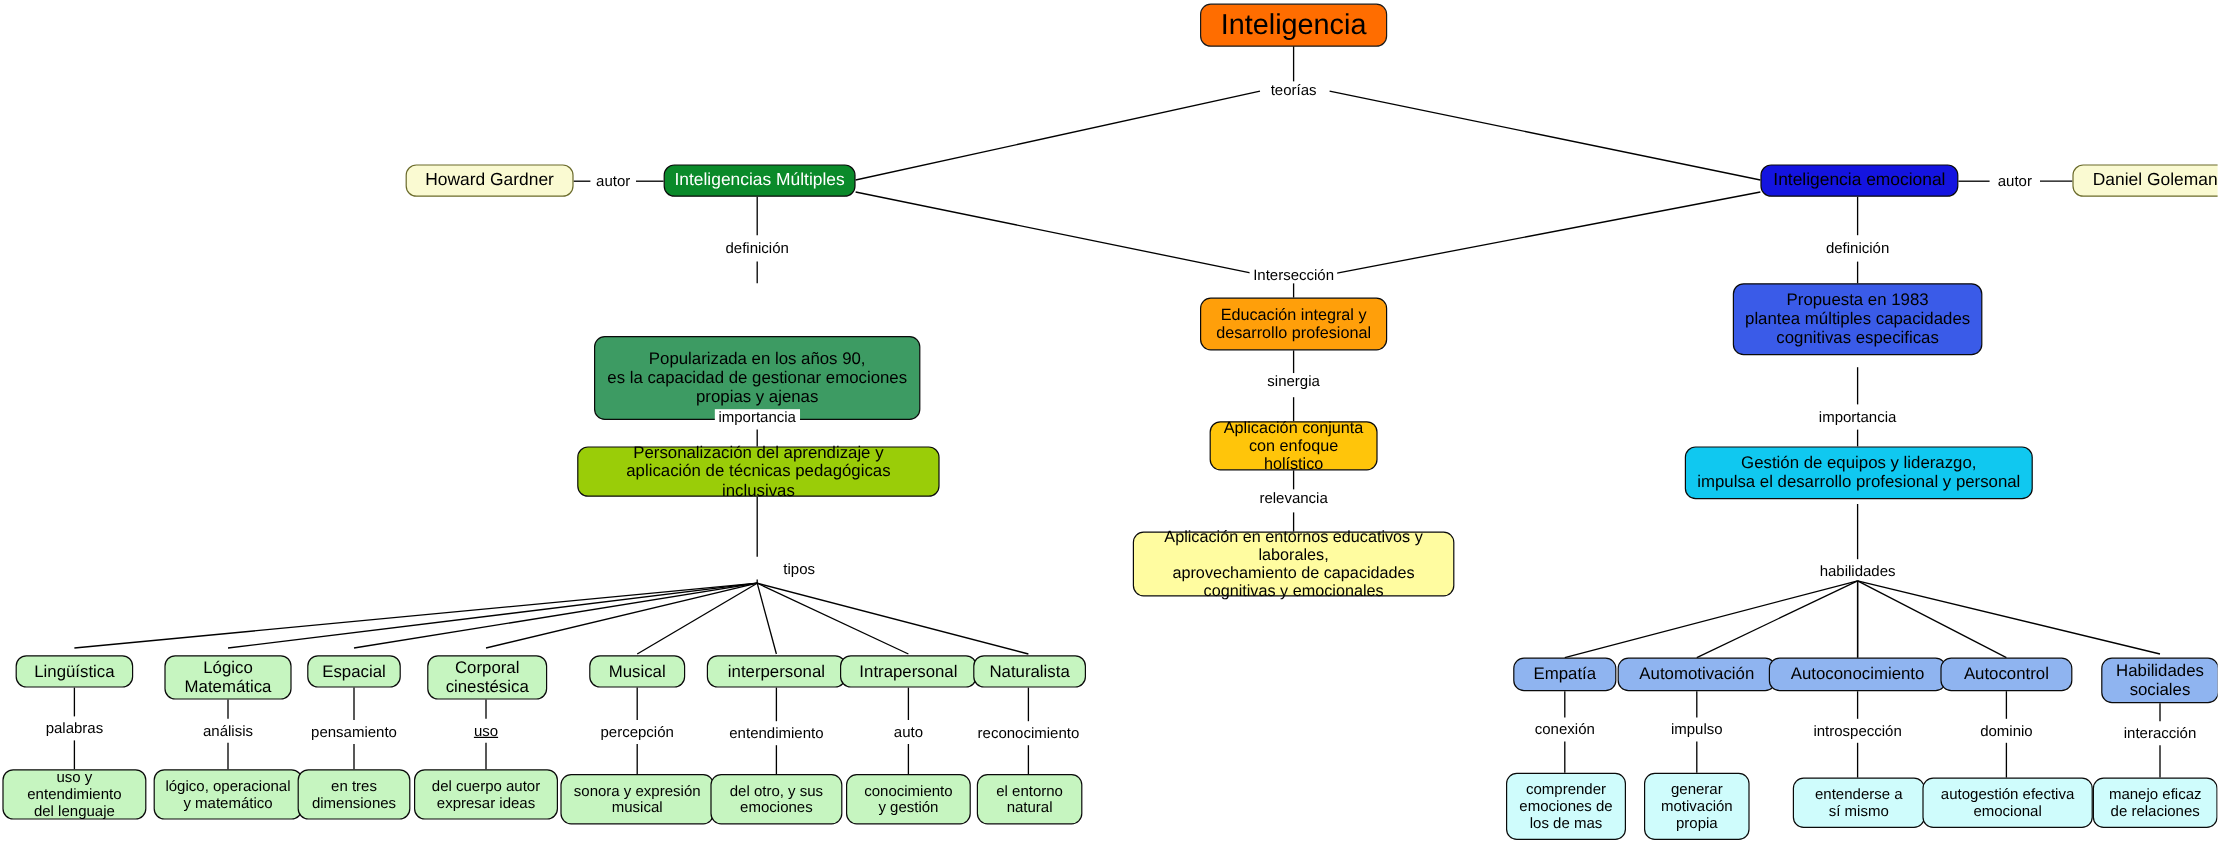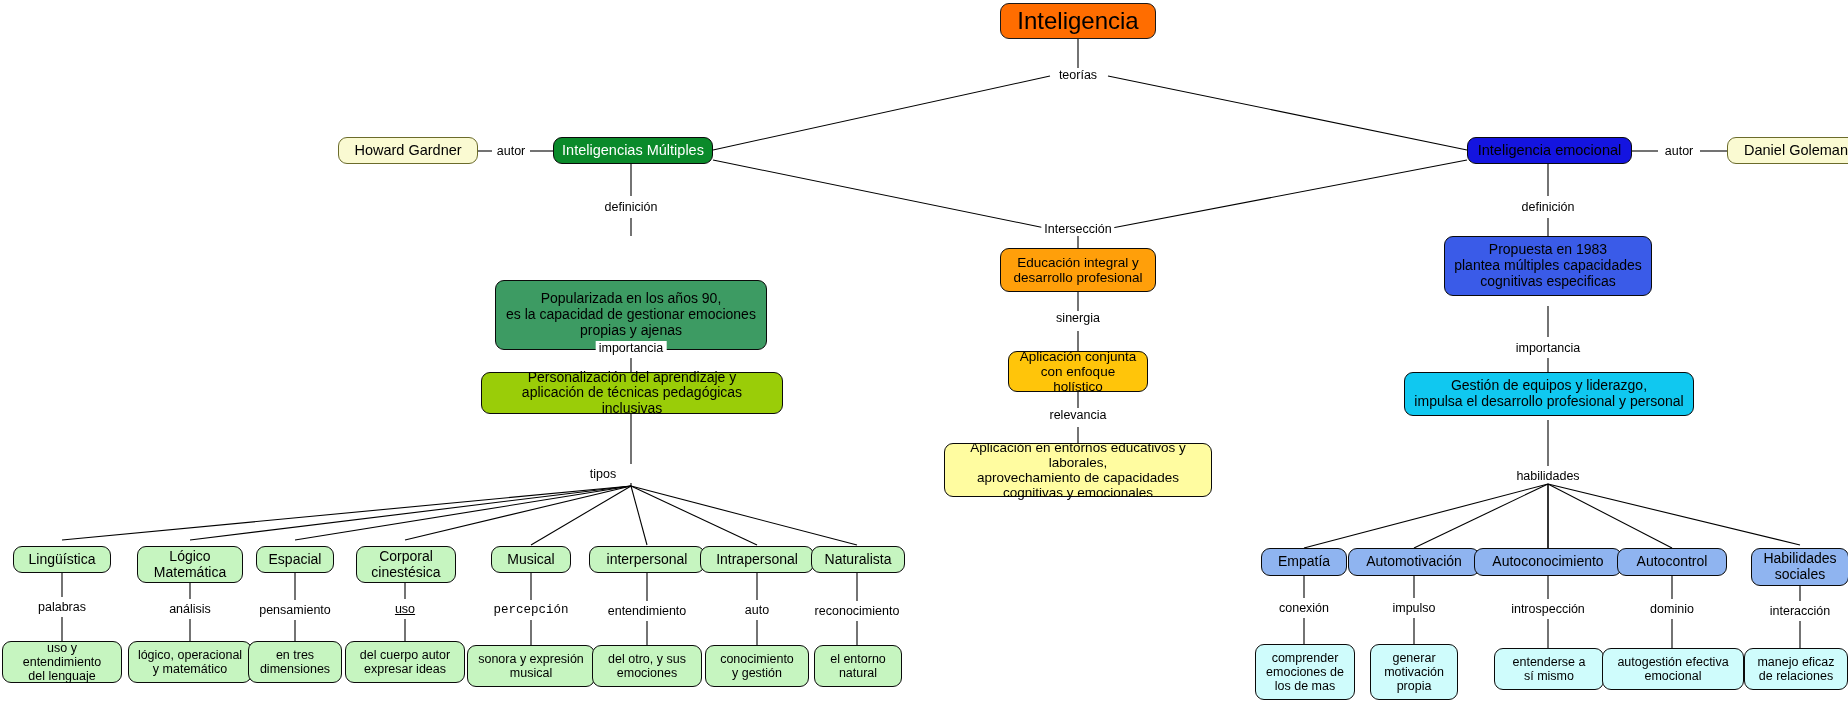--- a/index.html
+++ b/index.html
@@ -131,21 +131,21 @@
 
   <div class="lbl" style="left:631px;top:207px;">definición</div>
   <div class="node c-medgreen" style="left:495px;top:236px;width:272px;height:70px;font-size:14px;color:#000;">Popularizada en los años 90,
 es la capacidad de gestionar emociones
 propias y ajenas</div>
 
   <div class="lbl" style="left:631px;top:348px;">importancia</div>
   <div class="node c-chartreuse" style="left:481px;top:372px;width:302px;height:42px;font-size:14px;">Personalización del aprendizaje y
 aplicación de técnicas pedagógicas inclusivas</div>
 
-  <div class="lbl" style="left:603px;top:474px;">tipos</div>
+  <div class="lbl" style="left:666px;top:474px;">tipos</div>
 
   <div class="lbl" style="left:1078px;top:229px;">Intersección</div>
   <div class="node c-orange2" style="left:1000px;top:248px;width:156px;height:44px;font-size:13.5px;">Educación integral y
 desarrollo profesional</div>
 
   <div class="lbl" style="left:1078px;top:318px;">sinergia</div>
   <div class="node c-gold" style="left:1008px;top:351px;width:140px;height:41px;font-size:13.5px;">Aplicación conjunta
 con enfoque holístico</div>
 
   <div class="lbl" style="left:1078px;top:415px;">relevancia</div>
@@ -184,21 +184,21 @@
   <div class="node c-lightgreen" style="left:248px;top:641px;width:94px;height:42px;font-size:12.5px;">en tres
 dimensiones</div>
 
   <div class="node c-lightgreen" style="left:356px;top:546px;width:100px;height:37px;font-size:14px;">Corporal
 cinestésica</div>
   <div class="lbl" style="left:405px;top:609px;text-decoration:underline;">uso</div>
   <div class="node c-lightgreen" style="left:345px;top:641px;width:120px;height:42px;font-size:12.5px;">del cuerpo autor
 expresar ideas</div>
 
   <div class="node c-lightgreen" style="left:491px;top:546px;width:80px;height:27px;font-size:14px;">Musical</div>
-  <div class="lbl" style="left:531px;top:610px;font-family:Liberation Mono, monospace;">percepción</div>
+  <div class="lbl" style="left:531px;top:610px;">percepción</div>
   <div class="node c-lightgreen" style="left:467px;top:645px;width:128px;height:42px;font-size:12.5px;">sonora y expresión
 musical</div>
 
   <div class="node c-lightgreen" style="left:589px;top:546px;width:116px;height:27px;font-size:14px;">interpersonal</div>
   <div class="lbl" style="left:647px;top:611px;">entendimiento</div>
   <div class="node c-lightgreen" style="left:592px;top:645px;width:110px;height:42px;font-size:12.5px;">del otro, y sus
 emociones</div>
 
   <div class="node c-lightgreen" style="left:700px;top:546px;width:114px;height:27px;font-size:14px;">Intrapersonal</div>
   <div class="lbl" style="left:757px;top:610px;">auto</div>

